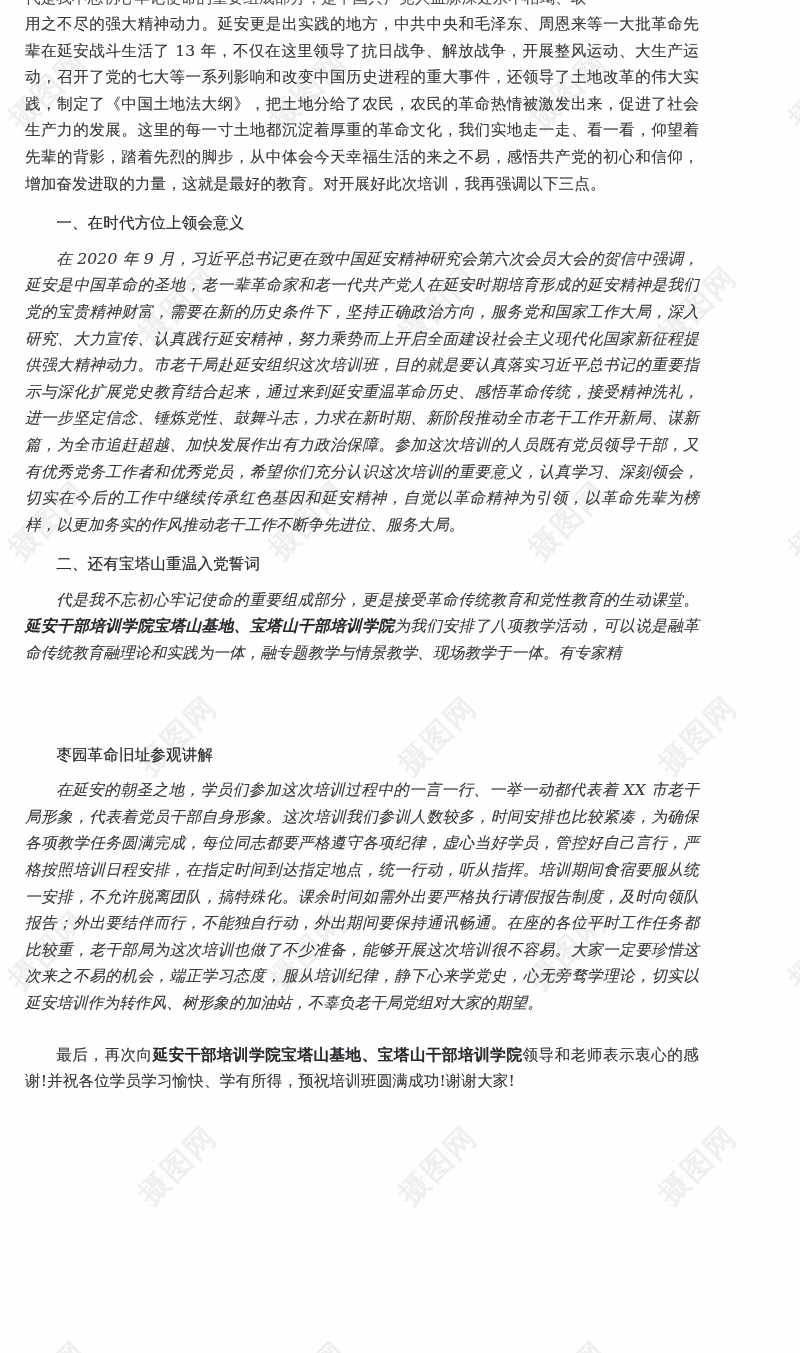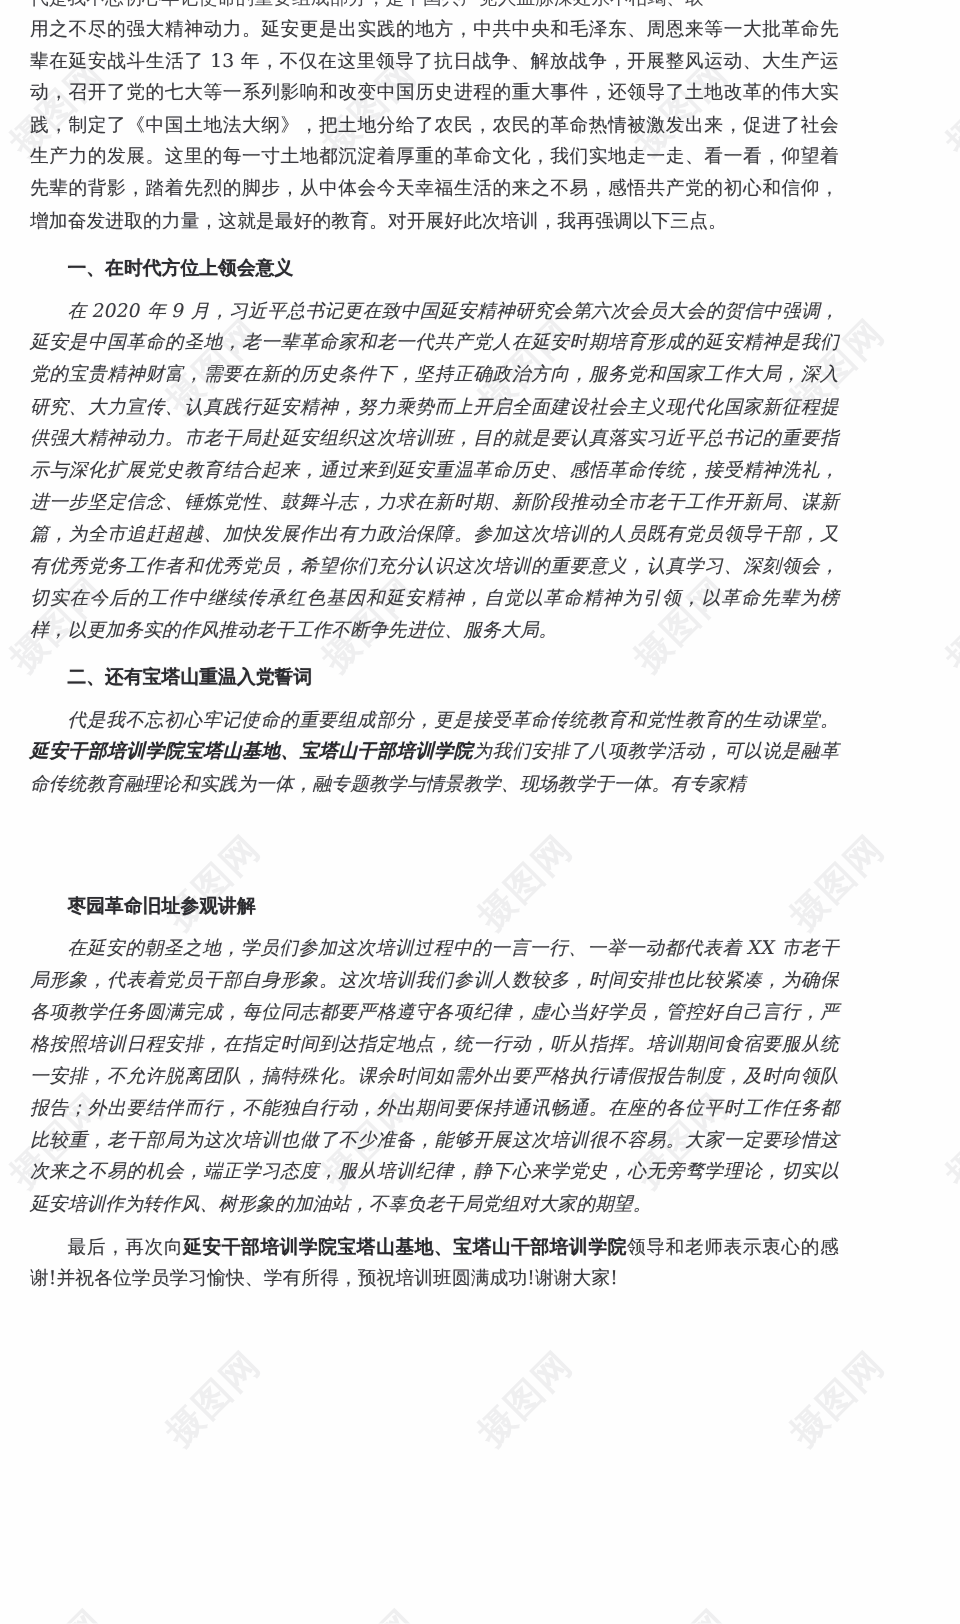--- a/index.html
+++ b/index.html
@@ -67,30 +67,30 @@
   }
 
   .para {
     text-indent: 2em;
   }
   .para.cont {
     text-indent: 0;
   }
 
   .heading {
-    font-weight: 700;
+    font-weight: 400;
     text-indent: 2em;
     color: #2c2c30;
     margin-top: 13px;
     margin-bottom: 9px;
     text-align: left;
     text-shadow: 0 0 0.7px rgba(60,60,65,0.6);
   }
 
-  .para + .para { margin-top: 9px; }
+  .para + .para { margin-top: 25px; }
   .heading + .para { margin-top: 0; font-style: italic; }
 
   b.em {
     font-weight: 700;
     color: #2a2a2e;
   }
 
   
   #clipped-top-line {
     height: 11px;

